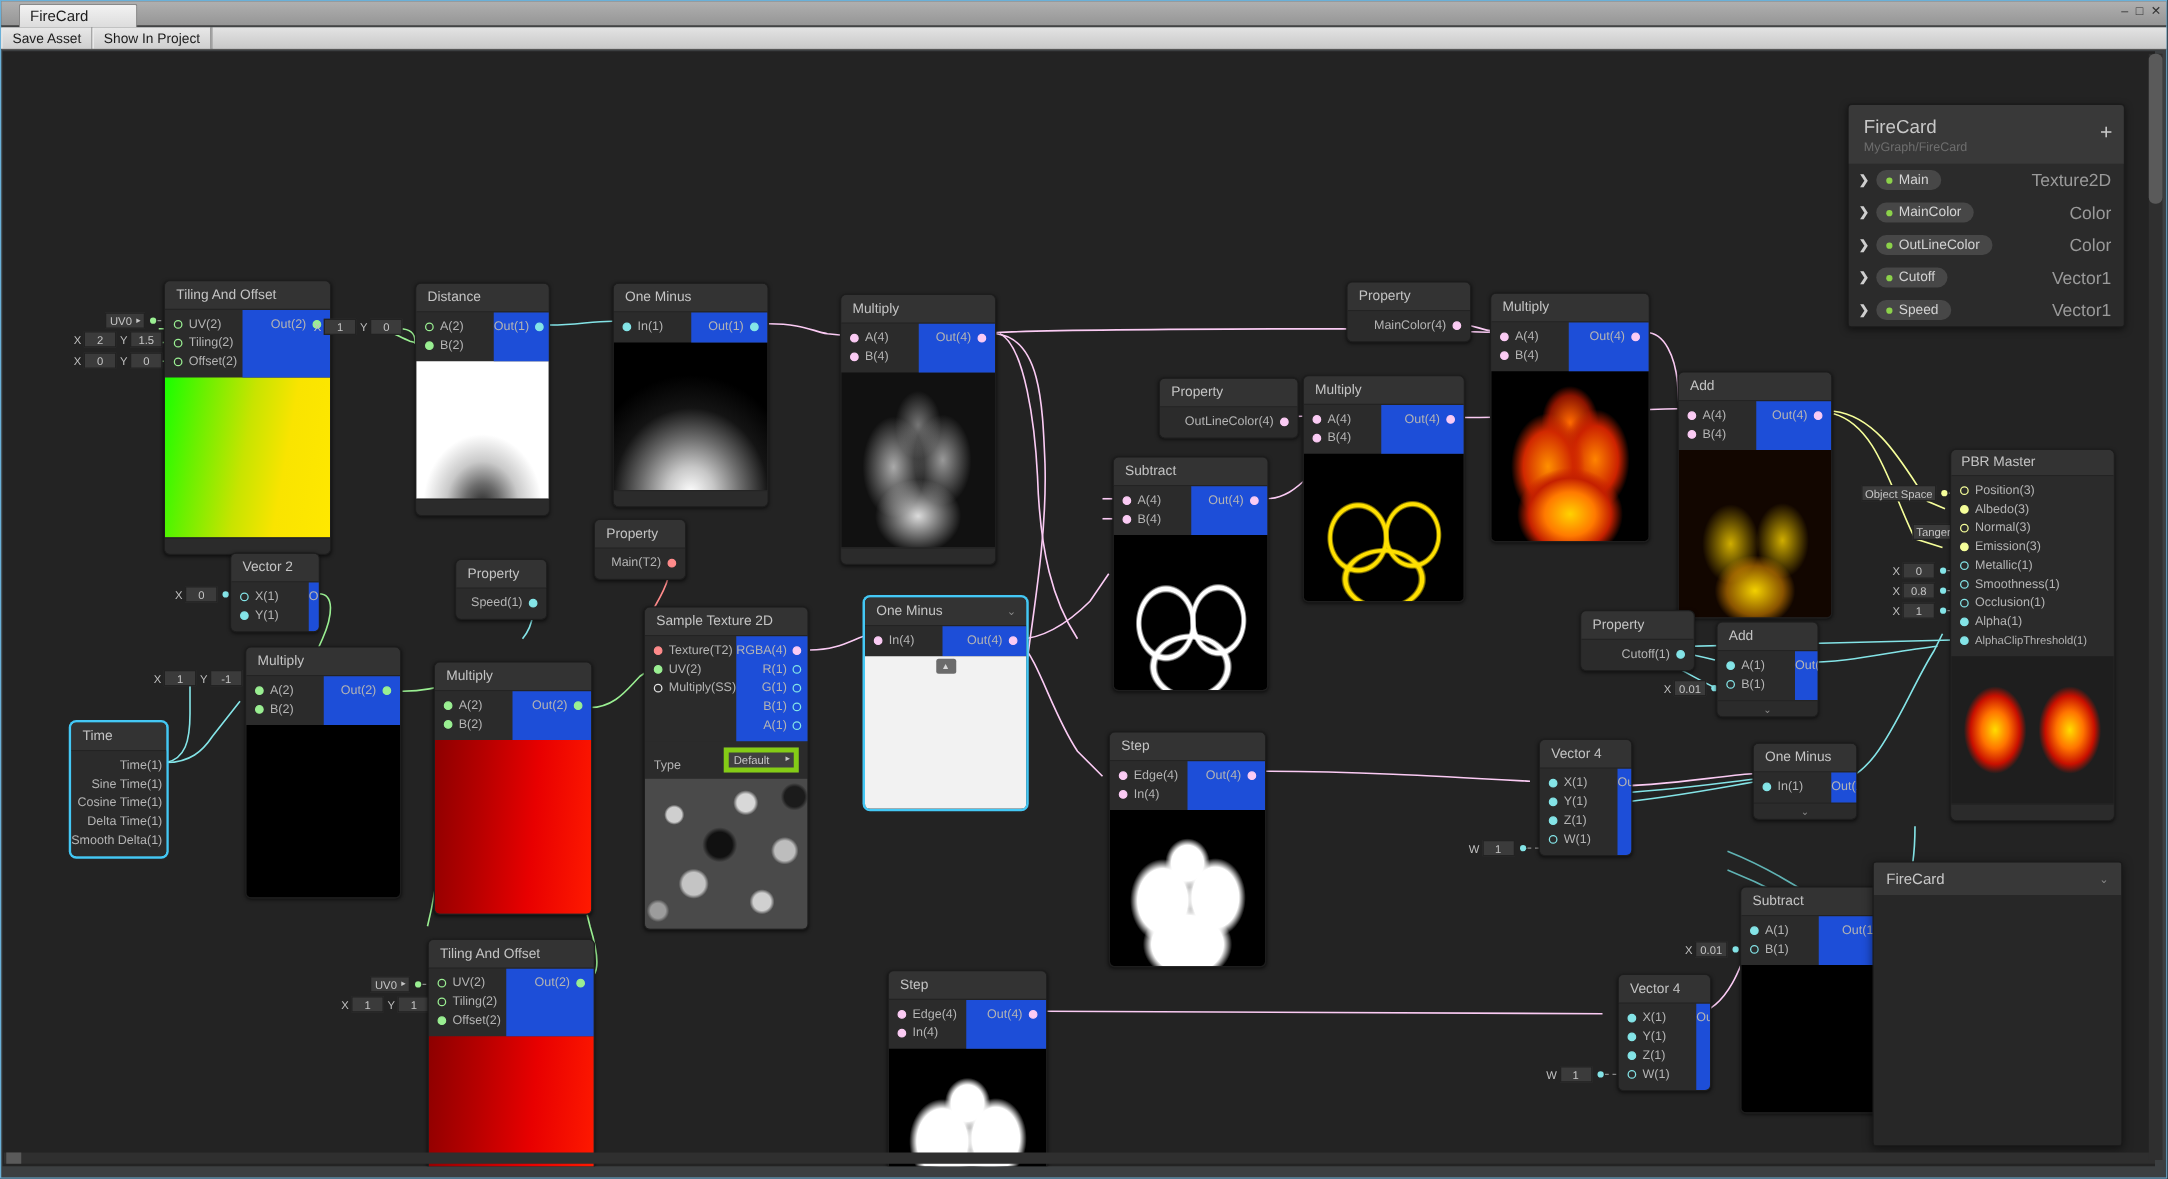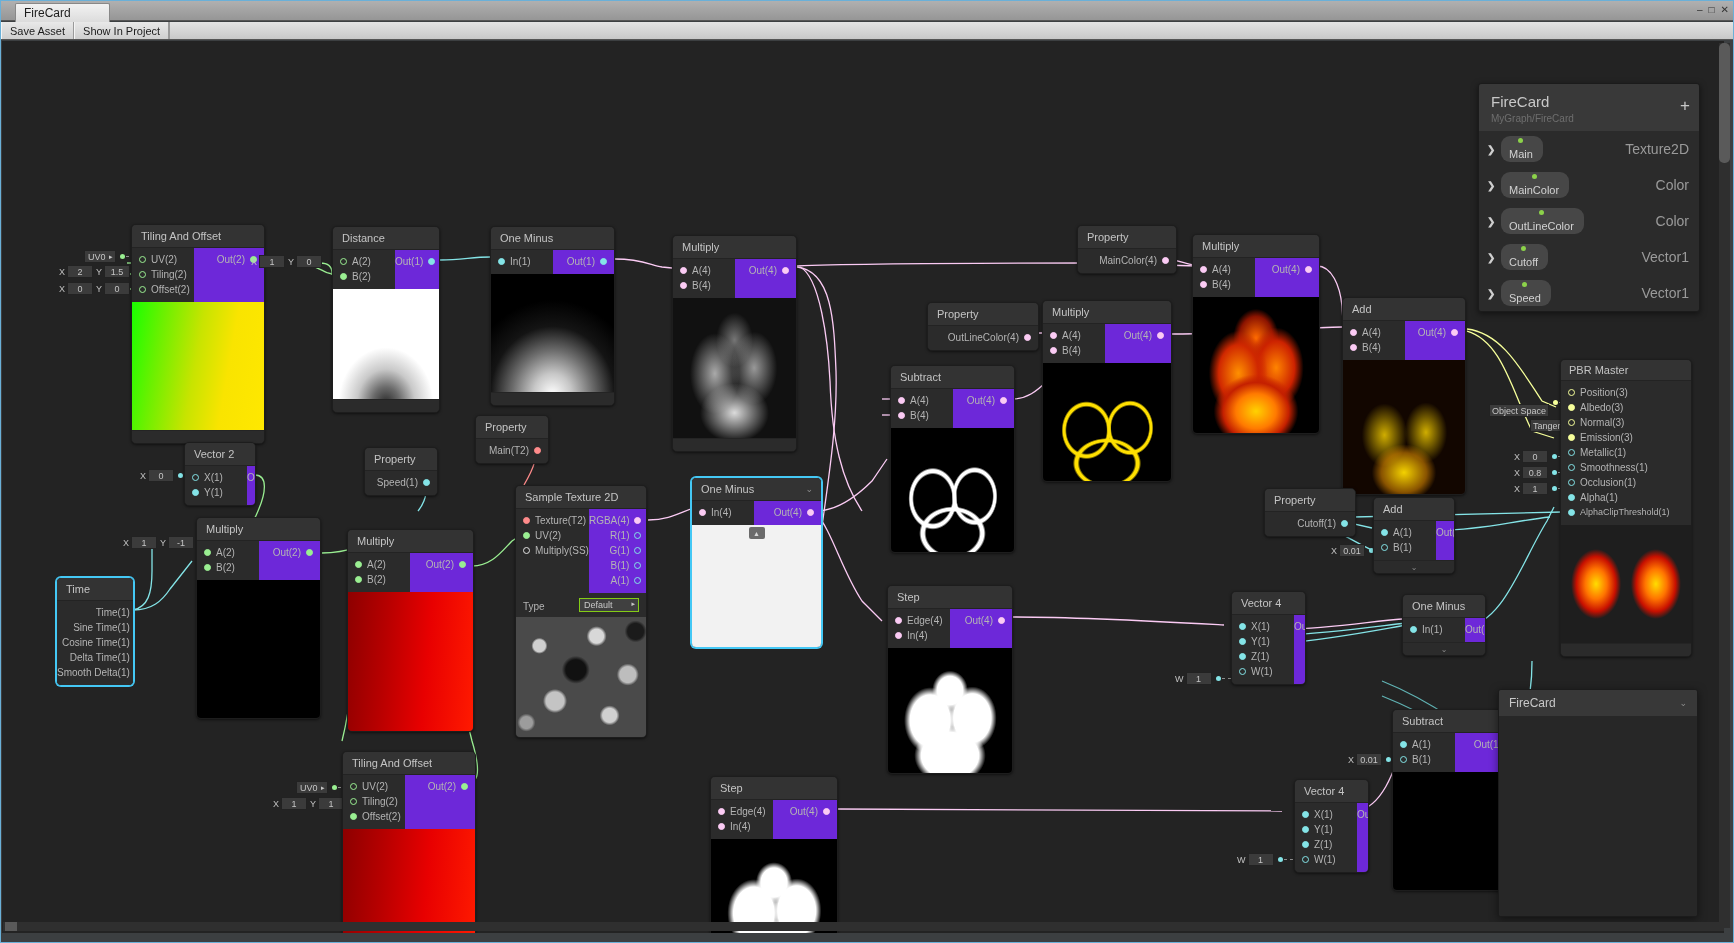--- a/index.html
+++ b/index.html
@@ -56,21 +56,21 @@
     overflow:hidden;
   }
   .node.sel { border:1px solid #44c8f5; box-shadow:0 0 0 1px #44c8f5; }
   .nhdr {
     background:#333333; color:#c4c4c4; font-size:11px;
     padding:5px 8px 5px 9px; border-bottom:1px solid #232323;
     display:flex; justify-content:space-between; align-items:center;
   }
   .nbody { display:flex; background:#2b2b2b; }
   .ports-in { flex:0 0 auto; padding:4px 0 5px 0; min-width:62px; }
-  .ports-out { flex:1 1 auto; padding:4px 0 5px 0; background:#6d28d9; text-align:right; }
+  .ports-out { flex:1 1 auto; padding:4px 0 5px 0; background:#1d4ed8; text-align:right; }
   .port {
     display:flex; align-items:center; gap:5px;
     font-size:10px; height:15px; line-height:15px; white-space:nowrap;
   }
   .ports-in .port { padding-left:7px; }
   .ports-out .port { justify-content:flex-end; padding-right:7px; }
   .dot {
     width:7px; height:7px; border-radius:50%;
     border:1.4px solid #7a7a7a; background:transparent; flex:0 0 auto;
   }
@@ -80,21 +80,21 @@
   .d-v3 { color:#f6ff9a; border-color:#f6ff9a; }
   .d-v4 { color:#fbcbf4; border-color:#fbcbf4; }
   .d-tex { color:#ff8b8b; border-color:#ff8b8b; }
   .d-ss  { color:#e3e3e3; border-color:#e3e3e3; }
   .preview { width:100%; display:block; }
   .nfoot { background:#2b2b2b; height:13px; border-top:1px solid #242424;
            display:flex; align-items:center; justify-content:center; color:#8a8a8a; font-size:8px;}
   .collapse-arrow { color:#8d8d8d; font-size:9px; }
   .typerow { display:flex; align-items:flex-end; justify-content:space-between;
              padding:5px 7px; font-size:10px; color:#b4b4b4; background:#2b2b2b;}
-  .dropdown { background:#404040; border:1px solid #84cc16; color:#c8c8c8;
+  .dropdown { background:#404040; border:4px solid #84cc16; color:#c8c8c8;
               font-size:9px; padding:1px 12px 1px 4px; position:relative; min-width:60px;}
   .dropdown:after{ content:"\25B8"; position:absolute; right:3px; top:1px; font-size:7px;}
   
   .widget { position:absolute; display:flex; align-items:center; gap:0px;text-align:center; }
   .wfield {
     background:#3b3b3b; border:1px solid #222; color:#c6c6c6;
     font-size:9px; height:13px; line-height:12px; padding:0 2px; min-width:26px;
   }
   .wlabel { color:#c0c0c0; font-size:9px; padding:0 2px 0 3px; }
   .wdot { width:5px;height:5px;border-radius:50%;background:#9aef92; margin-left:4px;}
@@ -112,21 +112,21 @@
     box-shadow:0 2px 6px rgba(0,0,0,.5);
   }
   #bb-head { padding:9px 12px 7px 12px; background:#393939; border-radius:3px 3px 0 0; position:relative;}
   #bb-title { font-size:15px; color:#c8c8c8; }
   #bb-sub { font-size:10px; color:#6e6e6e; margin-top:3px;}
   #bb-add { position:absolute; right:9px; top:16px; font-size:17px; color:#c8c8c8; line-height:12px;}
   .bb-row { display:flex; align-items:center; padding:5px 10px 5px 8px; gap:6px; }
   .bb-exp { color:#cfcfcf; font-size:10px; font-weight:bold; width:8px;}
   .bb-pill {
     background:#474747; border-radius:9px; padding:2px 10px 2px 8px;
-    display:flex; align-items:center; gap:5px; font-size:11px; color:#d2d2d2;flex-direction:column;
+    display:flex; align-items:center; gap:5px; font-size:11px; color:#d2d2d2;
   }
   .bb-pill .pd { width:5px;height:5px;border-radius:50%;background:#8cd24a;}
   .bb-type { margin-left:auto; font-size:14px; color:#9a9a9a; }
   
   #mpreview {
     position:absolute; right:26px; bottom:16px; width:200px; height:228px;
     background:#2b2b2b; border:1px solid #1b1b1b; border-radius:3px; overflow:hidden;
     box-shadow:0 2px 8px rgba(0,0,0,.5);
   }
   #mp-head { height:26px; background:#383838; display:flex; align-items:center;
@@ -1047,21 +1047,21 @@
           <div class="port">
               <span>Out(1)</span>
               <i class="dot d-v1 f"></i>
             </div>
         </div>
       </div>
       <div class="preview pv-black" style="height:118px;"></div>
     </div>
 
     <div class="widget" style="left:1487px; top:347px;">
-      <span class="wfield" style="min-width:46px;margin-top:16px;">Object Space</span>
+      <span class="wfield" style="min-width:46px;">Object Space</span>
       <span class="wdot" style="background:#f6ff9a;"></span>
         <span class="wdash"></span>
     </div>
     <div class="widget" style="left:1528px; top:378px;">
       <span class="wfield" style="min-width:52px;">Tangent Space</span>
       <span class="wdot" style="background:#f6ff9a;"></span>
         <span class="wdash"></span>
     </div>
     <div class="widget" style="left:1509px; top:409px;">
       <span class="wlabel">X</span>

